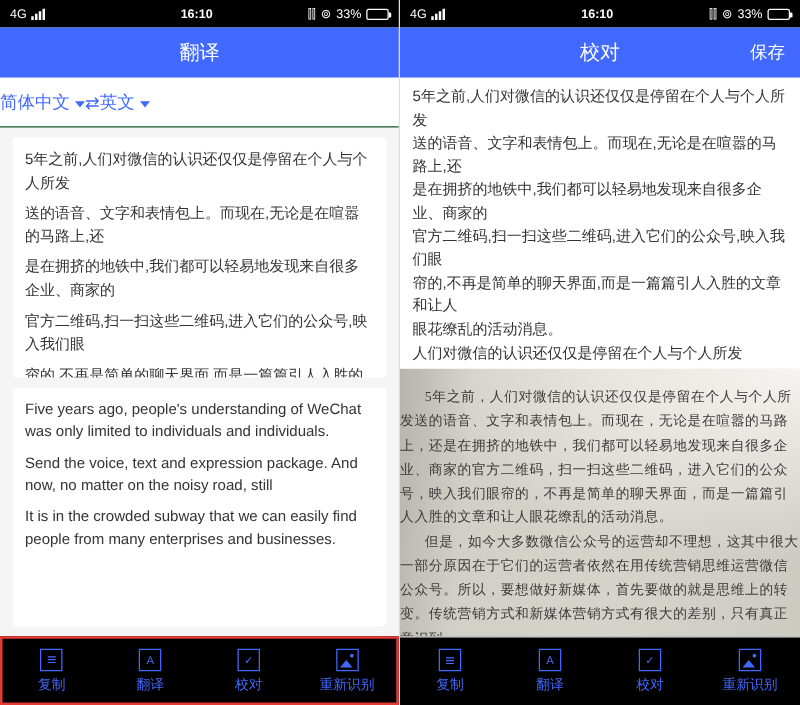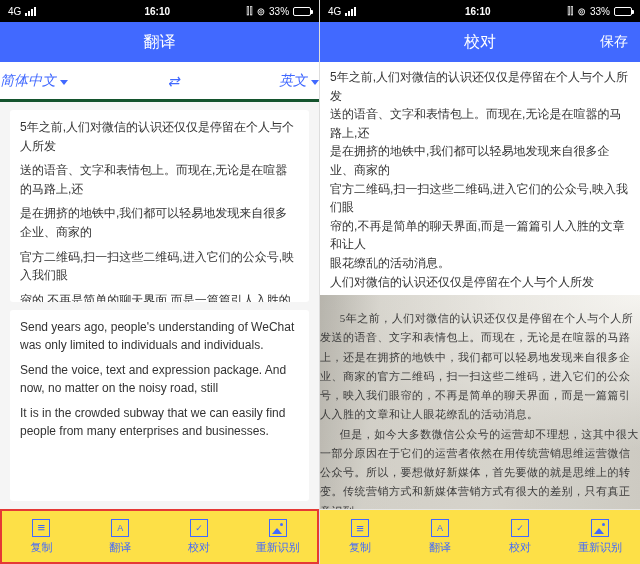--- a/index.html
+++ b/index.html
@@ -10,33 +10,33 @@
   .sb-left,.sb-right { display:flex; align-items:center; gap:4px; }
   .sb-center { font-weight:600;margin-left:32px; }
   .signal { display:inline-flex; align-items:flex-end; gap:1px; }
   .signal span { width:2px; background:#fff; display:inline-block; }
   .signal span:nth-child(1){height:3px}.signal span:nth-child(2){height:5px}.signal span:nth-child(3){height:7px}.signal span:nth-child(4){height:9px}
   .battery { width:18px; height:9px; border:1px solid #fff; border-radius:2px; position:relative; }
   .battery::after { content:""; position:absolute; right:-3px; top:2px; width:2px; height:4px; background:#fff; border-radius:0 1px 1px 0; }
   .battery-fill { background:#fff; height:100%; width:33%; }
   .titlebar { height:40px; background:#4169ff; color:#fff; display:flex; align-items:center; justify-content:center; font-size:16px; position:relative; }
   .titlebar .save { position:absolute; right:12px; font-size:14px;text-align:center; }
-  .lang-row { height:40px; background:#fff; display:flex; align-items:center; justify-content:space-between; color:#4169ff; font-size:14px; border-bottom:3px solid #14532d;font-style:italic; }
+  .lang-row { height:40px; background:#fff; display:flex; align-items:center; justify-content:flex-start; color:#4169ff; font-size:14px; border-bottom:1px solid #14532d; }
   .lang-row .swap { color:#4169ff; }
   .triangle-down { display:inline-block; margin-left:4px; width:0; height:0; border-left:4px solid transparent; border-right:4px solid transparent; border-top:5px solid #4169ff; }
   .content-a { padding:8px 10px; flex:1; display:flex; flex-direction:column; gap:8px; overflow:hidden; }
   .textbox { background:#fff; border-radius:3px; padding:8px 10px; font-size:12px; color:#333; line-height:1.55; overflow:hidden; flex:1; }
   .textbox p { margin-bottom:6px; }
   .content-b { flex:1; display:flex; flex-direction:column; overflow:hidden; }
   .proof-text { background:#fff; padding:6px 10px 4px; font-size:12px; line-height:1.55; color:#333; }
   .photo { flex:1; position:relative; background:linear-gradient(95deg,#d0cdc4 0%,#efece3 18%,#f3f0e7 55%,#e9e6dd 100%); padding:14px 0 8px; font-size:11px; color:#3a3a3a; line-height:1.75; overflow:hidden; }
   .photo::before { content:""; position:absolute; inset:0; background:radial-gradient(ellipse 120% 90% at 100% 0%,rgba(255,255,255,0.55),rgba(0,0,0,0.12) 80%); pointer-events:none; }
   .photo p { position:relative; text-indent:1.8em; letter-spacing:0.5px; font-family:"Songti SC","SimSun",serif; }
   .watermark { position:absolute; right:8px; top:50%; transform:translateY(-50%); font-size:14px; color:rgba(255,255,255,0.55); font-style:italic; font-weight:300; pointer-events:none; letter-spacing:1px; }
-  .bottombar { height:55px; background:#fde047; display:flex; border-top:1px solid #e5e5e5; }
+  .bottombar { height:55px; background:#000000; display:flex; border-top:1px solid #e5e5e5; }
   .left .bottombar { border:2px solid #e53935; }
   .bbtn { flex:1; display:flex; flex-direction:column; align-items:center; justify-content:center; gap:3px; font-size:11px; color:#4169ff; }
   .ico { width:18px; height:18px; border:1.5px solid #4169ff; display:flex; align-items:center; justify-content:center; font-size:9px; color:#4169ff; }
   .ico-lines::before { content:"≡"; font-size:13px; line-height:1; }
   .ico-a::before { content:"A"; }
   .ico-check::before { content:"✓"; }
   .ico-img { position:relative; }
   .ico-img::before { content:""; position:absolute; left:2px; bottom:2px; width:0; height:0; border-left:5px solid transparent; border-right:5px solid transparent; border-bottom:6px solid #4169ff; }
   .ico-img::after { content:""; position:absolute; right:3px; top:3px; width:3px; height:3px; border-radius:50%; background:#4169ff; }
 </style>
@@ -73,21 +73,21 @@
   <div class="content-a">
     <div class="textbox">
       <p>5年之前,人们对微信的认识还仅仅是停留在个人与个人所发</p>
       <p>送的语音、文字和表情包上。而现在,无论是在喧嚣的马路上,还</p>
       <p>是在拥挤的地铁中,我们都可以轻易地发现来自很多企业、商家的</p>
       <p>官方二维码,扫一扫这些二维码,进入它们的公众号,映入我们眼</p>
       <p>帘的,不再是简单的聊天界面,而是一篇篇引人入胜的文章和让人</p>
 
     </div>
     <div class="textbox">
-      <p>Send years ago, people's understanding of WeChat was only limited to individuals and individuals.</p>
+      <p>Five years ago, people's understanding of WeChat was only limited to individuals and individuals.</p>
       <p>Send the voice, text and expression package. And now, no matter on the noisy road, still</p>
       <p>It is in the crowded subway that we can easily find people from many enterprises and businesses.</p>
     </div>
   </div>
   <div class="bottombar">
     <div class="bbtn">
         <span class="ico ico-lines"></span>
         <span>复制</span>
       </div>
     <div class="bbtn">

